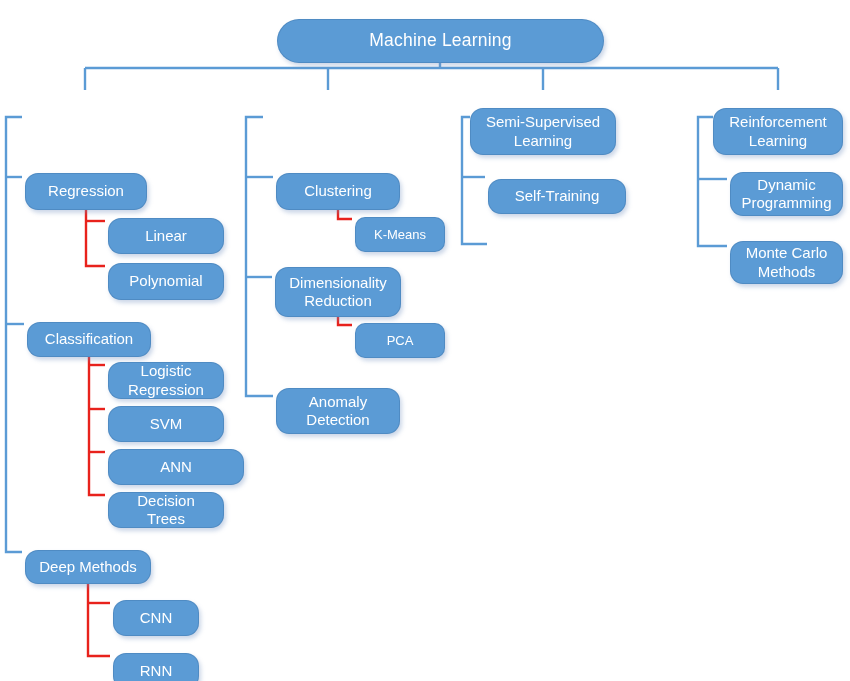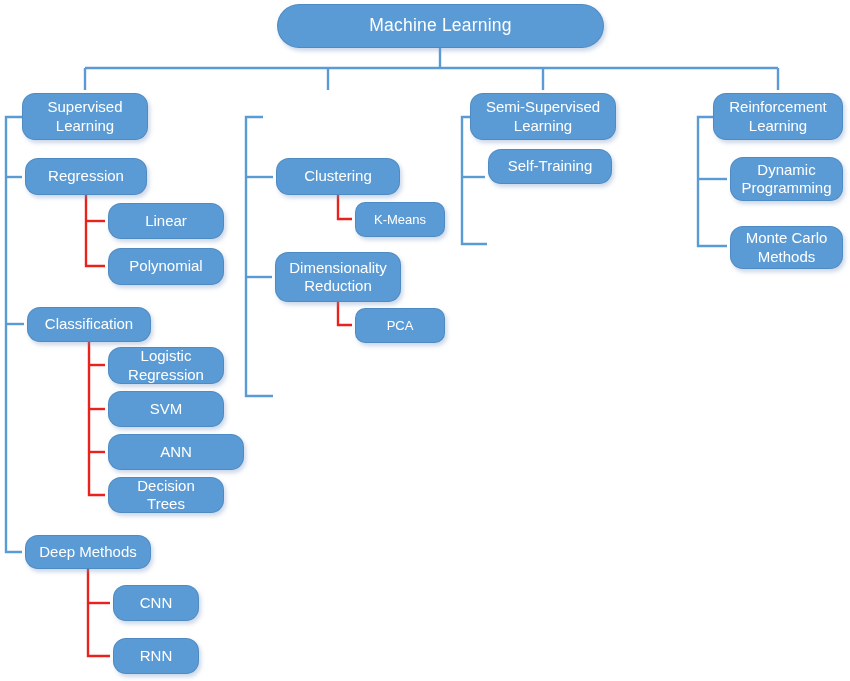--- a/index.html
+++ b/index.html
@@ -22,20 +22,21 @@
     position:absolute;
     display:flex;align-items:center;justify-content:center;
     text-align:center;
     background:var(--node-fill);
     color:var(--node-text);
     border:1px solid rgba(70,125,180,.55);
     border-radius:13px;
     font-size:15px;line-height:1.22;
     padding:2px 8px;box-sizing:border-box;
     box-shadow:2px 3px 4px rgba(120,150,195,.38);
+    margin-top:15px;
   }
   .node.root{border-radius:22px;font-size:17.5px;letter-spacing:.2px;}
   .node.leaf{padding:2px 10px;}
   .node.small{font-size:13px;border-radius:10px;}
 </style>
 </head>
 <body>
 
 <div class="canvas">
 
@@ -83,21 +84,20 @@
       <path d="M88 569 V656 H110" marker-end="url(#ar)"></path>
       <path d="M88 603 H110" marker-end="url(#ar)"></path>
 
       <path d="M338 195 V219 H352" marker-end="url(#ar)"></path>
       <path d="M338 302 V325 H352" marker-end="url(#ar)"></path>
     </g>
   </svg>
 
   <div class="node root" style="left:277px;top:4px;width:327px;height:44px">Machine Learning</div>
 
-  <div class="node" style="left:22px;top:93px;width:126px;height:47px">Supervised Learning</div>
   <div class="node" style="left:713px;top:93px;width:130px;height:47px">Reinforcement Learning</div>
   <div class="node" style="left:470px;top:93px;width:146px;height:47px">Semi-Supervised Learning</div>
 
   <div class="node" style="left:25px;top:158px;width:122px;height:37px">Regression</div>
   <div class="node leaf" style="left:108px;top:203px;width:116px;height:36px">Linear</div>
   <div class="node leaf" style="left:108px;top:248px;width:116px;height:37px">Polynomial</div>
 
   <div class="node" style="left:27px;top:307px;width:124px;height:35px">Classification</div>
   <div class="node leaf" style="left:108px;top:347px;width:116px;height:37px">Logistic Regression</div>
   <div class="node leaf" style="left:108px;top:391px;width:116px;height:36px">SVM</div>
@@ -105,19 +105,20 @@
   <div class="node leaf" style="left:108px;top:477px;width:116px;height:36px">Decision Trees</div>
 
   <div class="node" style="left:25px;top:535px;width:126px;height:34px">Deep Methods</div>
   <div class="node leaf" style="left:113px;top:585px;width:86px;height:36px">CNN</div>
   <div class="node leaf" style="left:113px;top:638px;width:86px;height:36px">RNN</div>
 
   <div class="node" style="left:276px;top:158px;width:124px;height:37px">Clustering</div>
   <div class="node small" style="left:355px;top:202px;width:90px;height:35px">K-Means</div>
   <div class="node" style="left:275px;top:252px;width:126px;height:50px">Dimensionality Reduction</div>
   <div class="node small" style="left:355px;top:308px;width:90px;height:35px">PCA</div>
+  <div class="node" style="left:276px;top:373px;width:124px;height:46px">Anomaly Detection</div>
 
-  <div class="node" style="left:488px;top:149px;width:124px;height:35px">Self-Training</div>
+  <div class="node" style="left:488px;top:164px;width:138px;height:35px">Self-Training</div>
 
   <div class="node" style="left:730px;top:157px;width:113px;height:44px">Dynamic Programming</div>
   <div class="node" style="left:730px;top:226px;width:113px;height:43px">Monte Carlo Methods</div>
 
 </div>
 
 </body></html>

